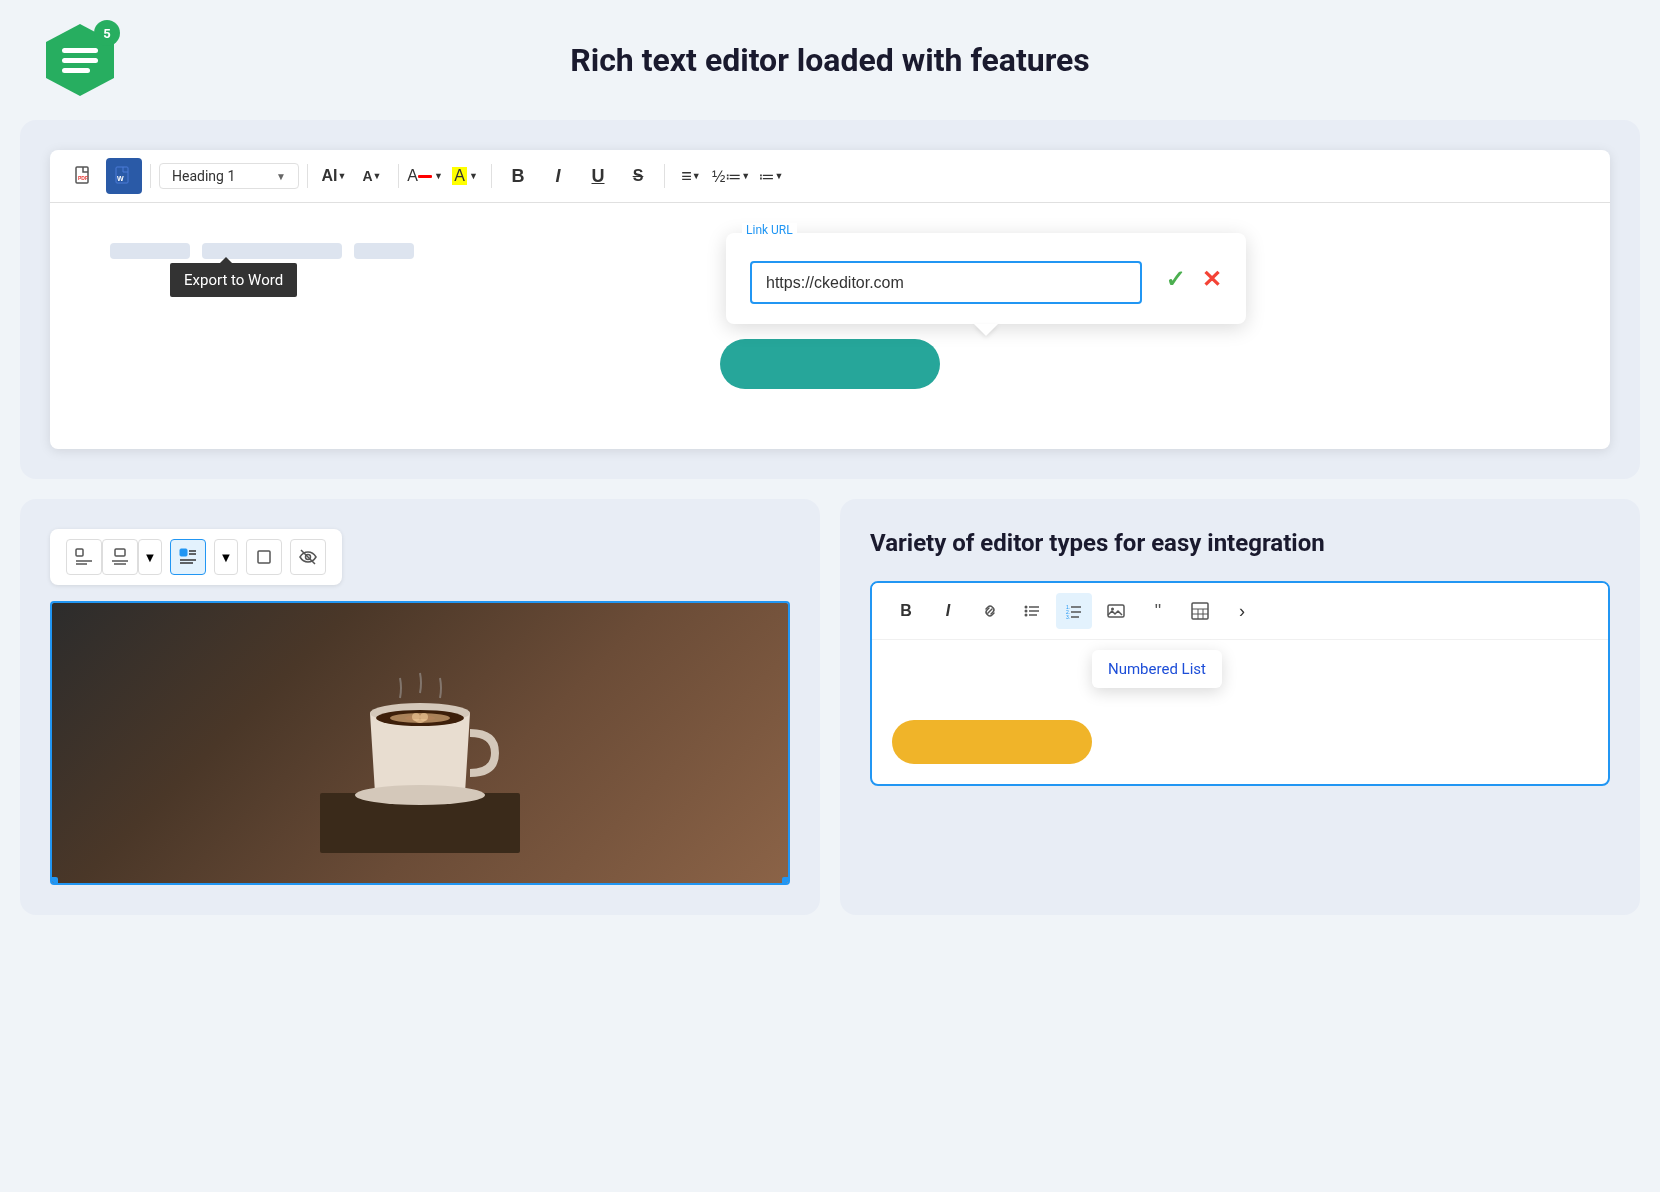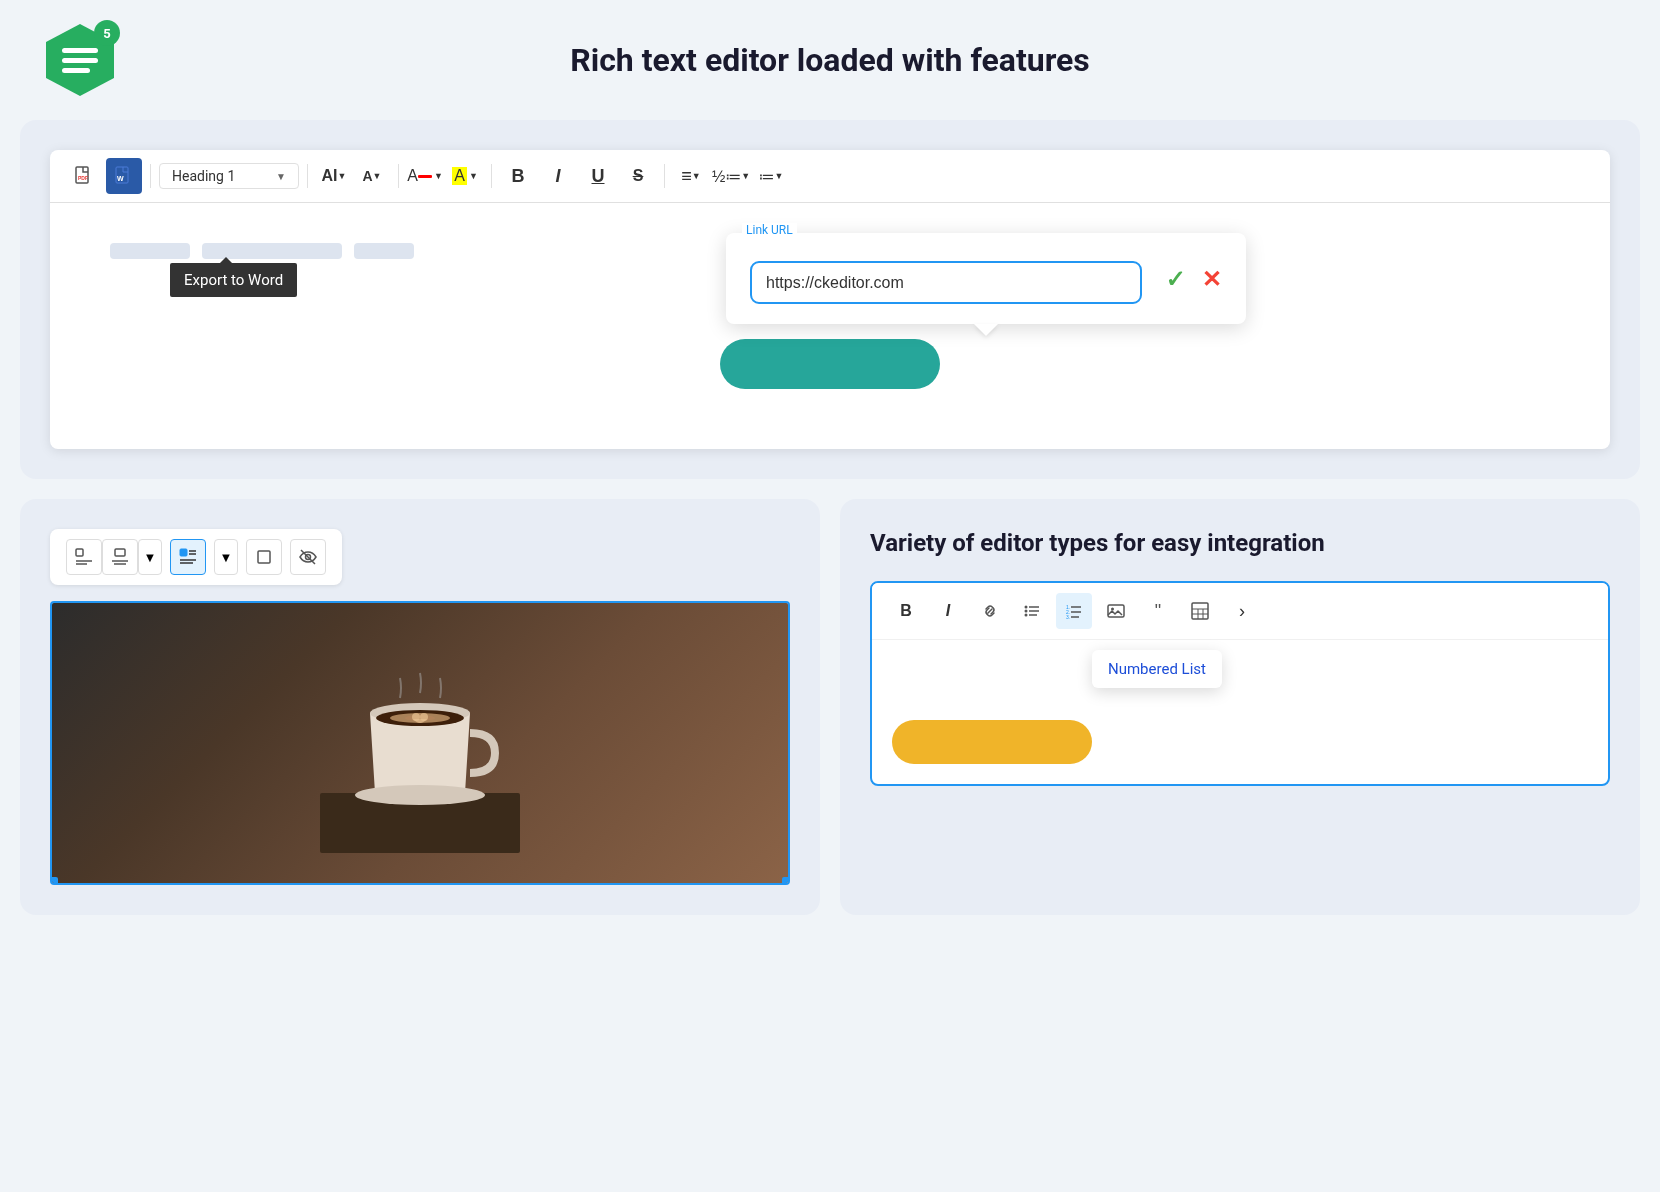--- a/index.html
+++ b/index.html
@@ -531,21 +531,21 @@
 
       <div style="display:flex;gap:12px;margin-bottom:16px;">
         <div class="heading-text-block" style="width:80px;"></div>
         <div class="heading-text-block" style="width:140px;"></div>
         <div class="heading-text-block" style="width:60px;"></div>
       </div>
 
       <div class="link-popup">
         <span class="link-label">Link URL</span>
         <div class="link-popup-row">
-          <div class="link-input-wrapper" style="flex:1;border-radius:9px;">
+          <div class="link-input-wrapper" style="flex:1;">
             <input class="link-input" type="text" value="https://ckeditor.com" style="">
           </div>
           <div class="link-actions">
             <span class="link-confirm">✓</span>
             <span class="link-cancel">✕</span>
           </div>
         </div>
       </div>
 
       <div style="display:flex;justify-content:center;margin-top:60px;">

